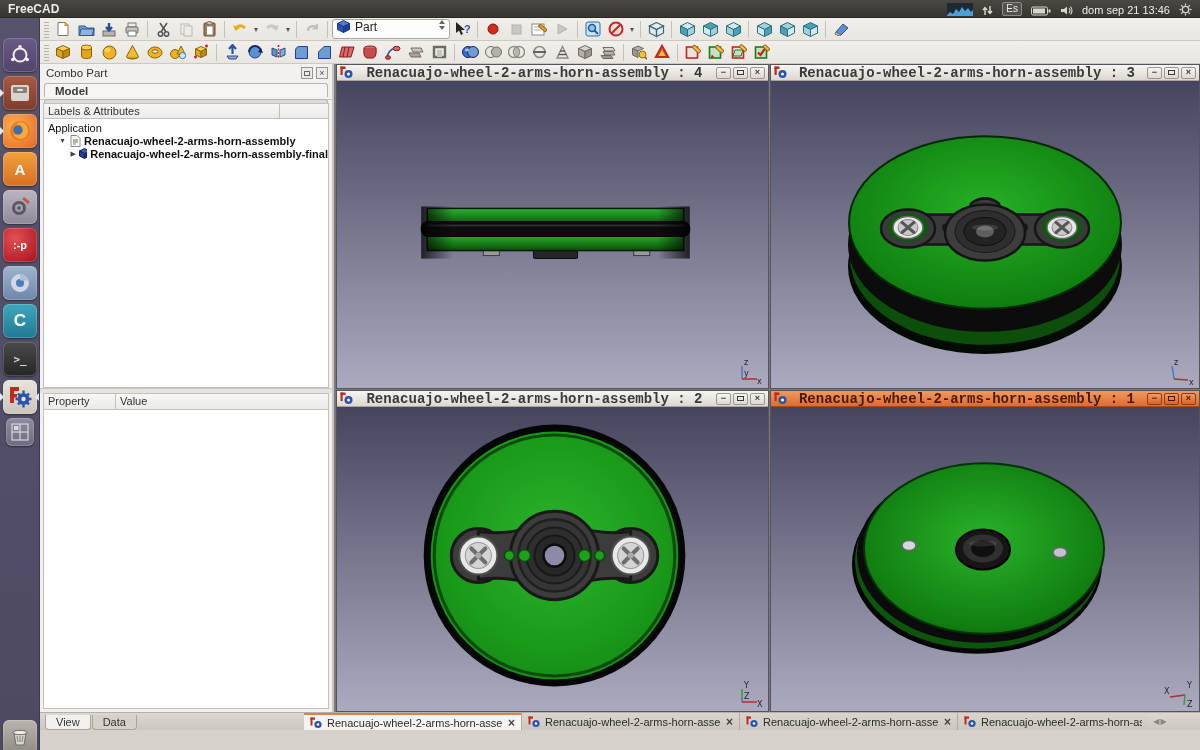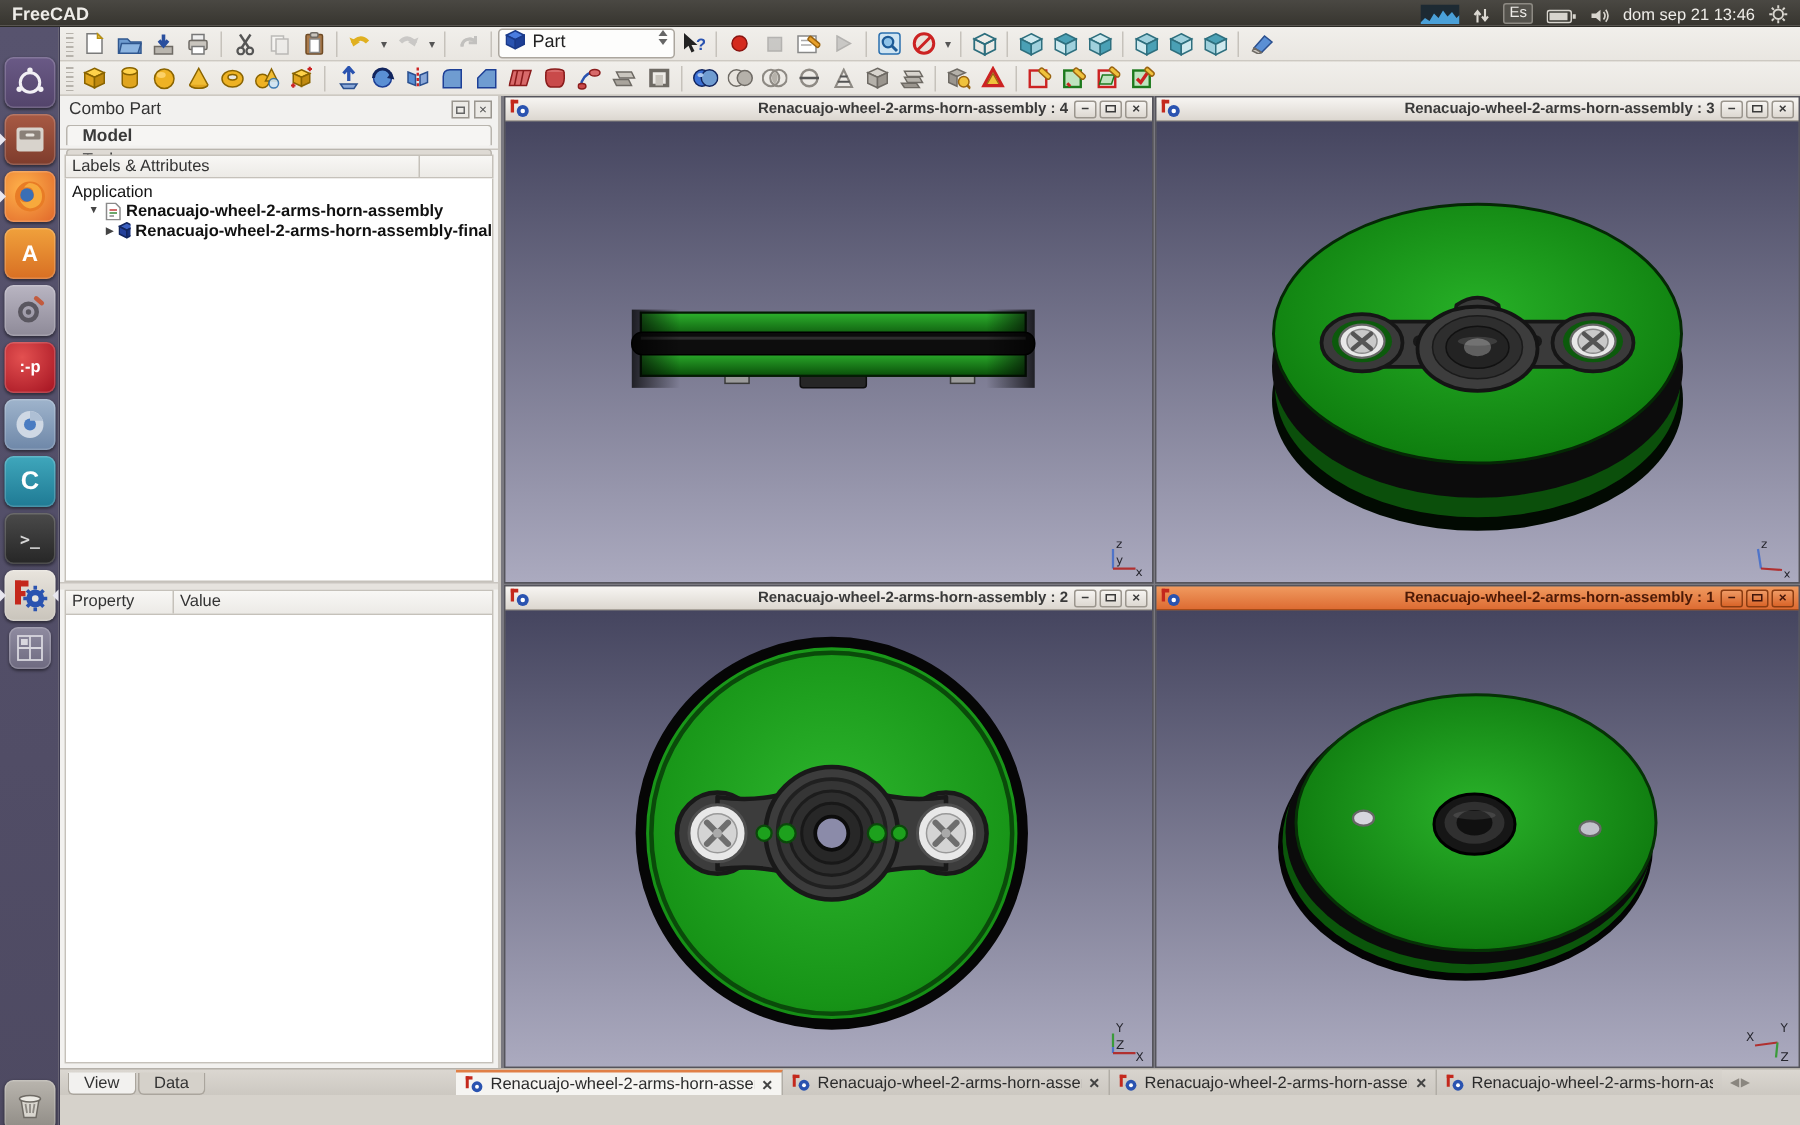--- a/index.html
+++ b/index.html
@@ -88,22 +88,22 @@
 
   #statusbar{left:40px;top:730px;width:1160px;height:20px;background:linear-gradient(#f0eeea,#e4e1db);
     border-top:1px solid #c2beb7;display:flex;align-items:center;justify-content:flex-end;
     font-size:11px;color:#222;padding-right:10px;}
 
   
   #mdi{left:334px;top:64px;width:866px;height:648px;background:#7a7980;}
   .mdi-window{position:absolute;border:1px solid #55545c;display:flex;flex-direction:column;background:#666;}
   .titlebar{height:16px;display:flex;align-items:center;padding:0 3px;gap:4px;
     background:linear-gradient(#f7f5f2,#dcd7d0);border-bottom:1px solid #aaa49c;}
-  .titlebar .t{flex:1;text-align:right;font-size:10px;font-weight:bold;color:#3a3a3a;
-    white-space:nowrap;overflow:hidden;}
+  .titlebar .t{flex:1;text-align:center;font-size:14px;font-weight:bold;color:#3a3a3a;
+    white-space:nowrap;overflow:hidden;font-family:Liberation Mono, monospace;}
   .titlebar .btns{display:flex;gap:2px;}
   .wbtn{width:15px;height:12px;border:1px solid #9b968e;border-radius:2px;background:linear-gradient(#f6f4f1,#ddd8d1);
     display:flex;align-items:center;justify-content:center;font-size:9px;line-height:1;color:#3a3a3a;font-weight:bold;}
   .wbtn .maxbox{width:7px;height:5px;border:1px solid currentColor;}
   .mdi-window.active .titlebar{background:linear-gradient(#f09a5f,#dd6c33);border-bottom:1px solid #a64c1a;}
   .mdi-window.active .titlebar .t{color:#4d1a06;}
   .mdi-window.active .wbtn{border-color:#8a3c12;background:linear-gradient(#ef9a64,#d96428);color:#40150a;}
   .viewport{flex:1;position:relative;background:linear-gradient(#45455f,#abaabf);overflow:hidden;}
   .viewport svg.scene{position:absolute;left:0;top:0;width:100%;height:100%;}
   .axis{position:absolute;right:5px;bottom:3px;}

